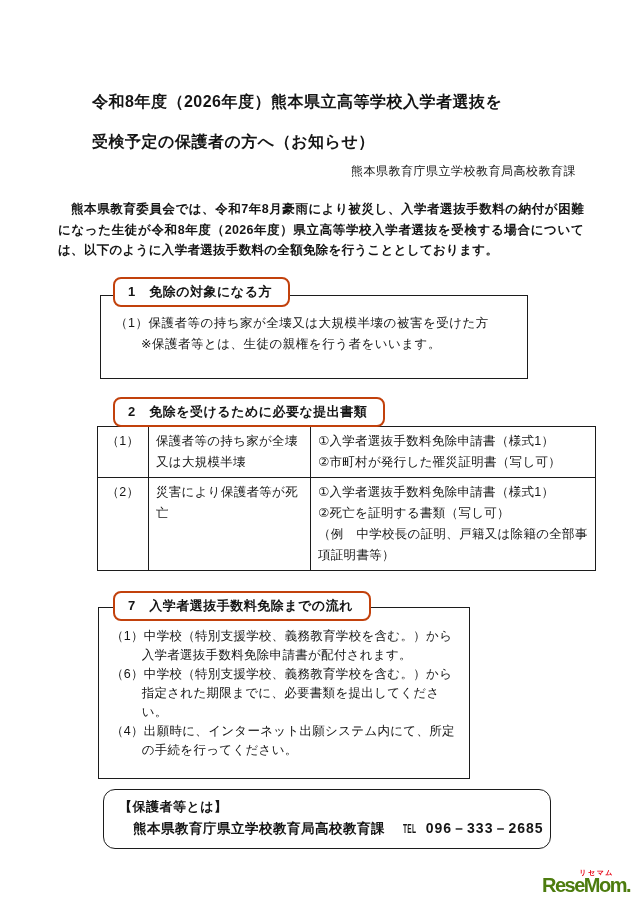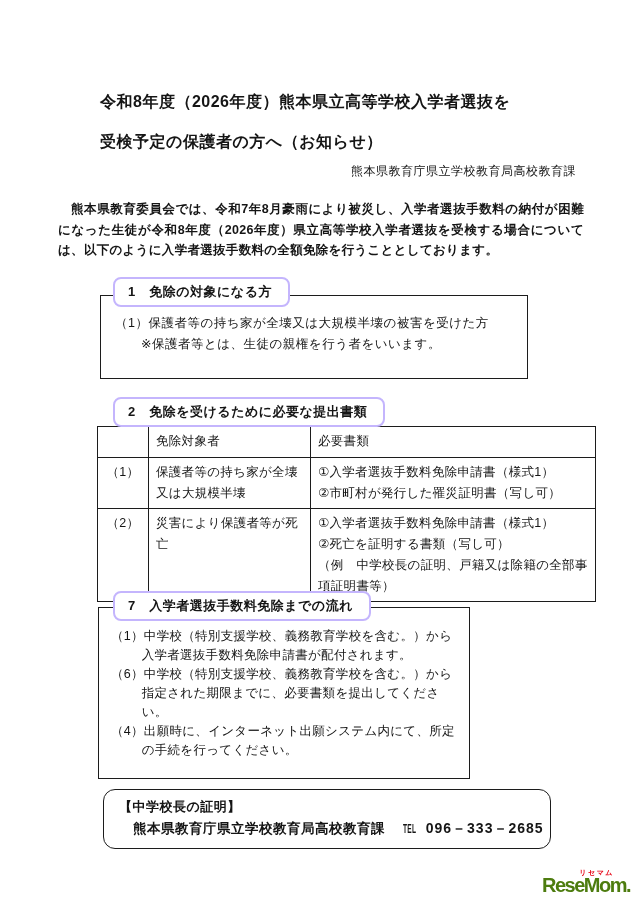--- a/index.html
+++ b/index.html
@@ -7,21 +7,21 @@
     width: 640px; height: 905px;
     background: #ffffff;
     position: relative;
     overflow: hidden;
     color: #151515;
     font-family: "Liberation Sans", "DejaVu Sans", sans-serif;
   }
 
   
   .title {
-    position: absolute; left: 100px; top: 82px;
+    position: absolute; left: 92px; top: 82px;
     font-size: 16px; font-weight: 700;
     letter-spacing: 0.5px; line-height: 40px;
   }
 
   
   .dept {
     position: absolute; top: 163px; right: 64px;
     font-size: 12px; letter-spacing: 0.5px;
   }
 
@@ -29,21 +29,21 @@
   .intro {
     position: absolute; left: 58px; top: 199px; width: 526px;
     font-size: 12.5px; font-weight: 700;
     line-height: 20.5px; letter-spacing: 0.3px;
     text-align: justify;
   }
 
   
   .pill {
     position: absolute;
-    border: 2px solid #c4b5fd; border-radius: 8px;
+    border: 2px solid #c2410c; border-radius: 8px;
     background: #ffffff;
     font-size: 13px; font-weight: 700;
     padding: 4px 16px 4px 13px;
     white-space: nowrap;
     z-index: 2;
     letter-spacing: 0.5px;
   }
   #pill1 { left: 113px; top: 277px; }
   #pill2 { left: 113px; top: 397px; }
   #pill3 { left: 113px; top: 591px; }
@@ -141,25 +141,20 @@
 </div>
 
 <div class="pill" id="pill2">2　免除を受けるために必要な提出書類</div>
 <table class="doc-table">
   <colgroup>
     <col class="col-num">
       <col class="col-target">
       <col class="col-docs">
   </colgroup>
   <tbody>
-      <tr>
-    <th></th>
-    <th>免除対象者</th>
-    <th>必要書類</th>
-  </tr>
   <tr>
     <td class="num">（1）</td>
     <td>保護者等の持ち家が全壊又は大規模半壊</td>
     <td class="docs">①入学者選抜手数料免除申請書（様式1）
 ②市町村が発行した罹災証明書（写し可）</td>
   </tr>
   <tr>
     <td class="num">（2）</td>
     <td>災害により保護者等が死亡</td>
     <td class="docs">①入学者選抜手数料免除申請書（様式1）
@@ -170,21 +165,21 @@
   </table>
 
 <div class="pill" id="pill3">7　入学者選抜手数料免除までの流れ</div>
 <div class="box" id="box3">
   <div class="flow-item">（1）中学校（特別支援学校、義務教育学校を含む。）から入学者選抜手数料免除申請書が配付されます。</div>
   <div class="flow-item">（6）中学校（特別支援学校、義務教育学校を含む。）から指定された期限までに、必要書類を提出してください。</div>
   <div class="flow-item">（4）出願時に、インターネット出願システム内にて、所定の手続を行ってください。</div>
 </div>
 
 <div class="contact">
-  <div class="c-head">【中学校長の証明】</div>
+  <div class="c-head">【保護者等とは】</div>
   <div class="c-line">
     <span>熊本県教育庁県立学校教育局高校教育課</span>
     <span class="tel-label">TEL</span>
     <span class="tel-number">096－333－2685</span>
   </div>
 </div>
 
 <div class="logo">
   <span class="logo-furigana">リセマム</span>
   <span class="logo-text">ReseMom.</span>

